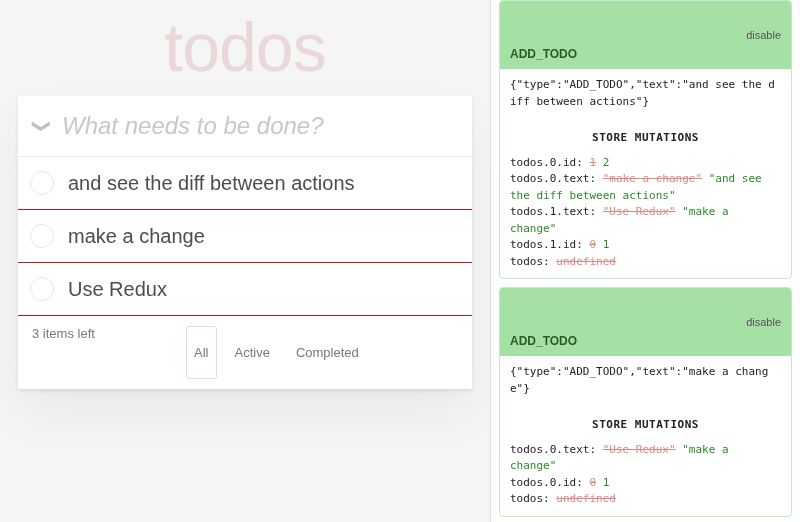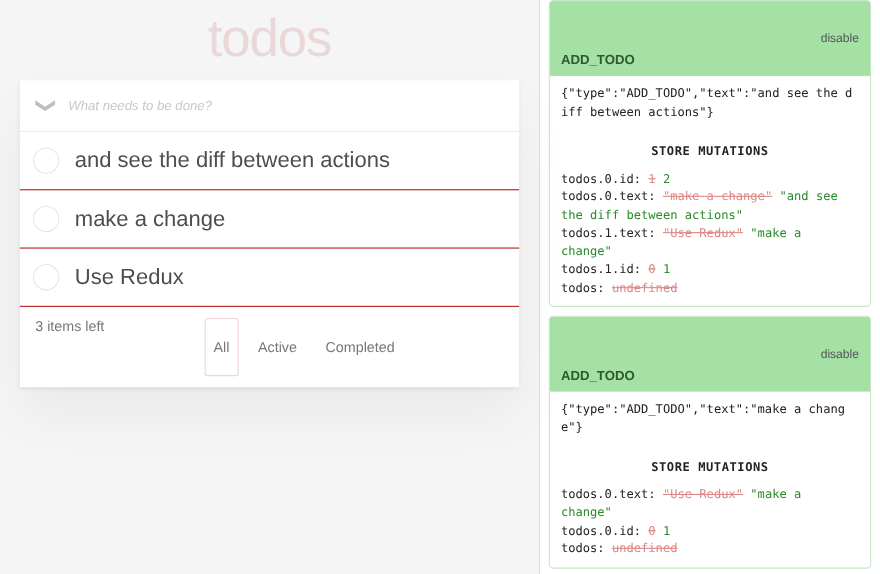--- a/index.html
+++ b/index.html
@@ -1,26 +1,26 @@
 <!DOCTYPE html>
 <html><head>
 <meta charset="utf-8">
 <style>
   * { box-sizing: border-box; margin: 0; padding: 0; }
   html, body { width: 800px; height: 522px; overflow: hidden; font-family: "Helvetica Neue", Helvetica, Arial, sans-serif; background: #f5f5f5; }
   .app { display: flex; width: 800px; height: 522px; }
   .left { width: 490px; background: #f5f5f5; padding-top: 8px; position: relative; }
-  .title { font-size: 48px; font-weight: 100; text-align: center; color: rgba(175,47,47,0.15); margin-bottom: 10px; letter-spacing: -1px; }
+  .title { font-size: 68px; font-weight: 100; text-align: center; color: rgba(175,47,47,0.15); margin-bottom: 10px; letter-spacing: -1px; }
   .card { background: #fff; margin: 0 18px; box-shadow: 0 2px 4px rgba(0,0,0,0.1), 0 25px 50px rgba(0,0,0,0.05); position: relative; }
   .card::before, .card::after { content:""; position:absolute; left:8px; right:8px; height:6px; background:#fff; box-shadow:0 1px 2px rgba(0,0,0,0.1); z-index:-1; }
   .card::before { bottom:-6px; left:8px; right:8px; }
   .card::after { bottom:-11px; left:14px; right:14px; }
   .input-row { display:flex; align-items:center; border-bottom:1px solid #ededed; padding: 12px 12px; }
   .chev { width: 24px; color:#bfbfbf; font-size:18px; text-align:center; }
-  .new-todo { border:none; outline:none; flex:1; font-size:12px; font-style:italic; color:#c8c8c8; padding:4px 8px; background:transparent; }
+  .new-todo { border:none; outline:none; flex:1; font-size:24px; font-style:italic; color:#c8c8c8; padding:4px 8px; background:transparent; }
   .new-todo::placeholder { color:#c8c8c8; font-style:italic; }
   .todo-row { display:flex; align-items:center; padding:14px 12px; border-bottom:1px solid #b91c1c; }
   .circle { width:24px; height:24px; border:1px solid #e6e6e6; border-radius:50%; margin-right:14px; }
   .todo-text { font-size:20px; color:#4d4d4d; font-weight:300; }
   .footer { display:flex; align-items:flex-start; padding:10px 14px; color:#777; font-size:13px; }
   .count { flex:0 0 auto; }
   .filters { flex:1; display:flex; justify-content:center; gap:10px; }
   .filter { padding:18px 7px; border:1px solid transparent; border-radius:3px; color:#777; cursor:pointer; }
   .filter.sel { border-color:rgba(175,47,47,0.2); }
 

